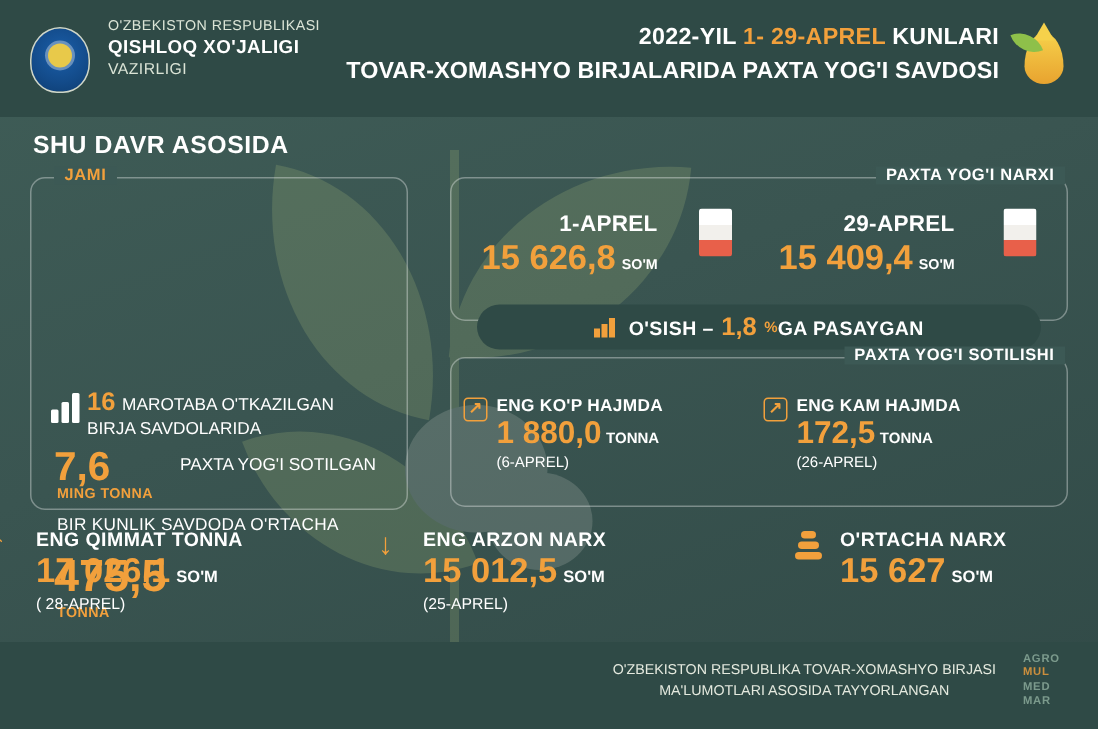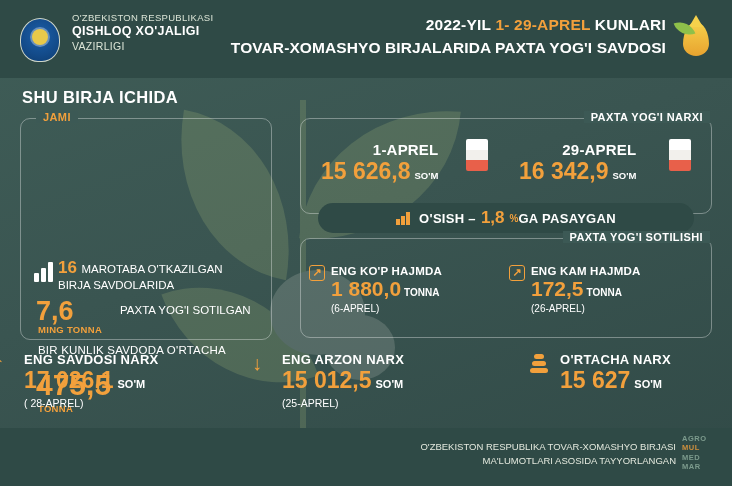--- a/index.html
+++ b/index.html
@@ -221,22 +221,22 @@
   .coins i:nth-child(3){ top: 0px; width: 10px; left: 6px; }
   .updown { position: absolute; left: -30px; top: 0; color: #f2a03c; font-size: 20px; font-weight: bold; }
 
   
   .footer {
     position: absolute; left: 0; bottom: 0;
     width: 732px; height: 58px;
     background: #2f4a46;
   }
   .footer .f-text {
-    position: absolute; right: 56px; top: 12px;
-    text-align: right; color: #e4e9de; font-size: 9.5px; line-height: 1.5;
+    position: absolute; right: 68px; top: 12px;
+    text-align: center; color: #e4e9de; font-size: 9.5px; line-height: 1.5;
   }
   .agro {
     position: absolute; right: 6px; top: 6px;
     width: 44px; height: 48px;
     color: #8fae9e; font-size: 7.5px; font-weight: bold;
     line-height: 1.25; letter-spacing: .5px;
     opacity: .8;
   }
   .agro div:nth-child(2){ color: #f2a03c; }
 </style>
@@ -264,21 +264,21 @@
     <div class="title-wrap">
       <div class="title1"><span>2022-YIL </span><span class="accent">1- 29-APREL</span><span> KUNLARI</span></div>
       <div class="title2">TOVAR-XOMASHYO BIRJALARIDA PAXTA YOG'I SAVDOSI</div>
     </div>
     <div class="oil-logo">
       <div class="drop"></div>
       <div class="leafy"></div>
     </div>
   </div>
 
-  <div class="shu-davr">SHU BIRJA ICHIDA</div>
+  <div class="shu-davr">SHU DAVR ASOSIDA</div>
 
   <div class="card" id="card-jami"></div>
   <div class="card-label" id="lbl-jami">JAMI</div>
 
   <div style="position:absolute; left:20px; top:118px; width:252px; height:222px;">
     <div class="chart-icon">
         <i></i>
         <i></i>
         <i></i>
       </div>
@@ -300,21 +300,21 @@
       <div class="pname">1-APREL</div>
       <div><span class="pval">15 626,8</span><span class="punit">SO'M</span></div>
     </div>
     <div class="flag" id="flag-1">
         <i></i>
         <i></i>
         <i></i>
       </div>
     <div class="price-col" id="price-2">
       <div class="pname">29-APREL</div>
-      <div><span class="pval">16 342,9</span><span class="punit">SO'M</span></div>
+      <div><span class="pval">15 409,4</span><span class="punit">SO'M</span></div>
     </div>
     <div class="flag" id="flag-2">
         <i></i>
         <i></i>
         <i></i>
       </div>
   </div>
   <div class="card-label white" id="lbl-narx">PAXTA YOG'I NARXI</div>
 
   <div id="osish">
@@ -340,21 +340,21 @@
       <div class="arrow-box">↗</div>
       <div class="head">ENG KAM HAJMDA</div>
       <div><span class="val">172,5</span><span class="vunit">TONNA</span></div>
       <div class="date">(26-APREL)</div>
     </div>
   </div>
   <div class="card-label white" id="lbl-sot">PAXTA YOG'I SOTILISHI</div>
 
   <div class="bottom" id="b1">
     <div class="updown">↑</div>
-    <div class="bhead">ENG SAVDOSI NARX</div>
+    <div class="bhead">ENG QIMMAT TONNA</div>
     <div><span class="bval">17 026,1</span><span class="bunit">SO'M</span></div>
     <div class="bdate">( 28-APREL)</div>
   </div>
 
   <div class="bottom" id="b2">
     <div class="updown">↓</div>
     <div class="bhead">ENG ARZON NARX</div>
     <div><span class="bval">15 012,5</span><span class="bunit">SO'M</span></div>
     <div class="bdate">(25-APREL)</div>
   </div>

